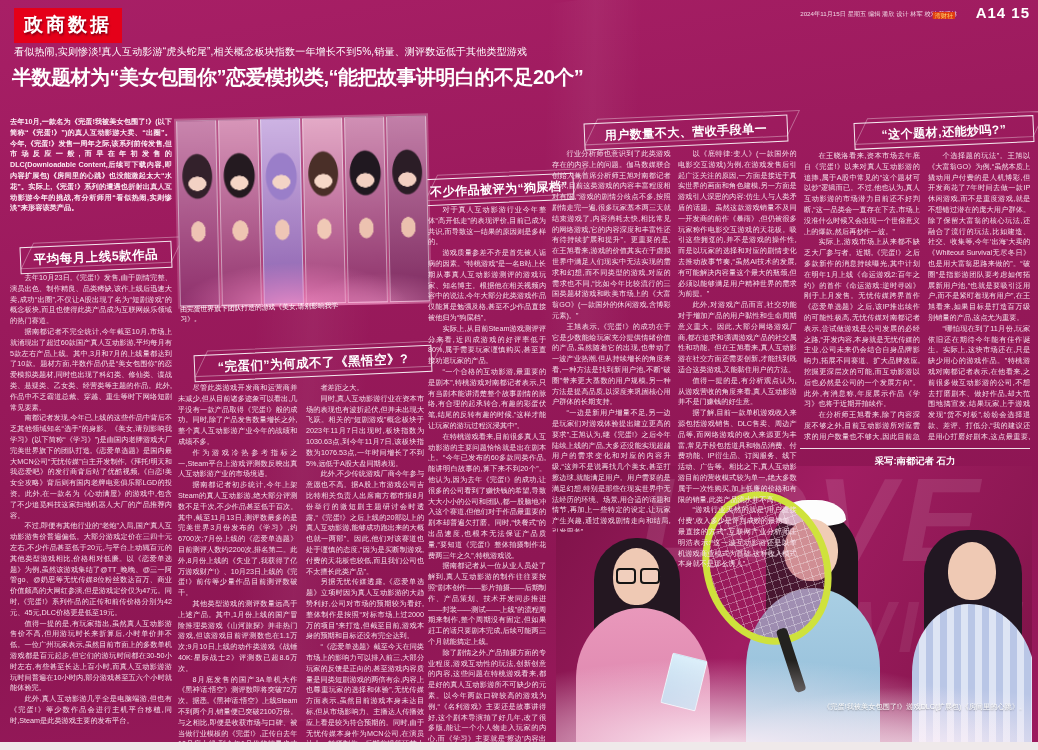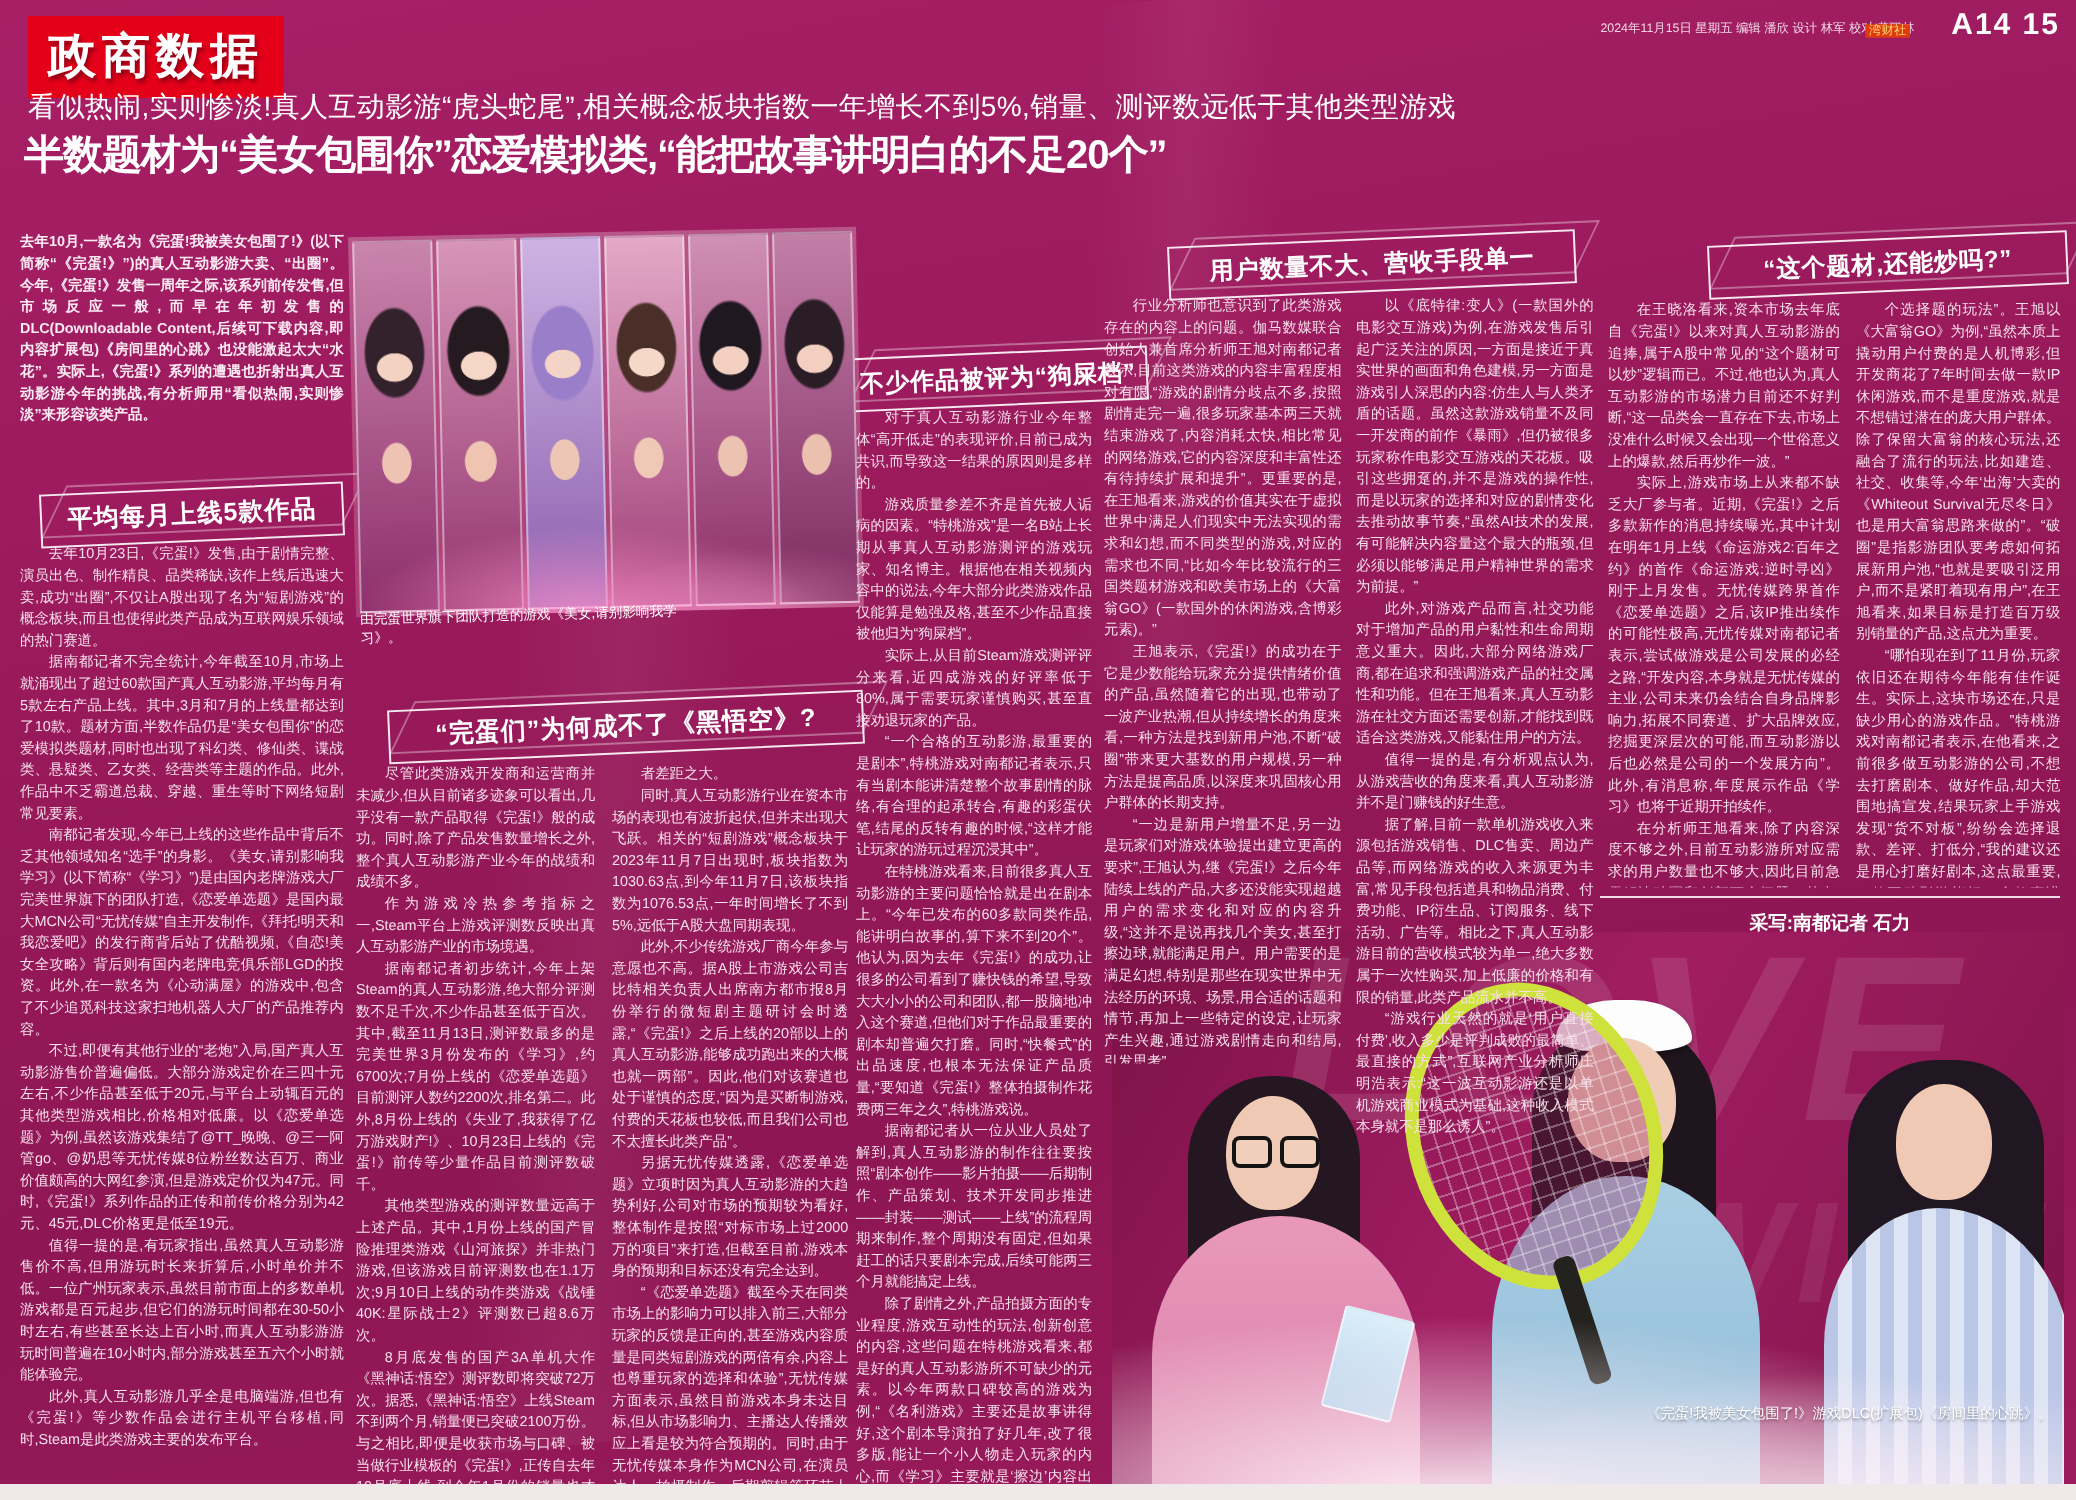--- a/index.html
+++ b/index.html
@@ -5,28 +5,28 @@
   html,body{margin:0;padding:0;background:#4a0a2c;}
   .page{position:relative;width:1038px;height:750px;overflow:hidden;
         background:linear-gradient(170deg,#a81f66 0%,#9a1a5c 35%,#8e1654 70%,#9c1b5e 100%);
         font-family:"Liberation Sans","DejaVu Sans",sans-serif;}
   .streak{position:absolute;pointer-events:none;background:linear-gradient(100deg,rgba(255,255,255,0) 40%,rgba(255,255,255,.05) 50%,rgba(255,255,255,0) 60%);}
   .st1{left:380px;top:0;width:420px;height:340px;transform:rotate(-8deg);}
   .st2{left:40px;top:300px;width:520px;height:420px;transform:rotate(-6deg);}
 
   
   .masthead{position:absolute;left:14px;top:8px;background:#e50019;color:#fff;
-            font-size:24px;font-weight:800;letter-spacing:3px;padding:4px 10px 5px;
+            font-size:19px;font-weight:800;letter-spacing:3px;padding:4px 10px 5px;
             text-shadow:1px 2px 2px rgba(70,0,20,.55);}
   .dateline{position:absolute;right:8px;top:4px;display:flex;align-items:flex-end;gap:21px;color:#f0d6e4;}
   .datetext{font-size:10px;transform:scale(.62);transform-origin:100% 50%;white-space:nowrap;}
   .badge{background:#e03b10;color:#ffd76e;font-size:10px;line-height:11px;padding:0 3px;border-radius:1px;
          transform:scale(.62);transform-origin:100% 50%;margin-left:-60px;white-space:nowrap;}
   .pageno{font-size:15px;font-weight:800;color:#fff;letter-spacing:1px;}
-  .deck{position:absolute;left:14px;top:45px;width:1010px;color:#fff;font-size:14px;font-weight:500;letter-spacing:.2px;}
+  .deck{position:absolute;left:14px;top:45px;width:1010px;color:#fff;font-size:10px;font-weight:500;letter-spacing:.2px;}
   .headline{position:absolute;left:12px;top:64px;width:1022px;color:#fff;font-size:20px;font-weight:800;letter-spacing:-.5px;white-space:nowrap;}
 
   
   .shead{position:absolute;color:#fff;font-weight:700;font-size:12.5px;text-align:center;
          border:1px solid rgba(255,255,255,.9);padding:4px 4px;transform:rotate(-2.5deg);letter-spacing:.5px;}
   .shead::after{content:'';position:absolute;left:6px;right:-7px;top:-5px;bottom:4px;
          border:1px solid rgba(255,255,255,.35);transform:skewX(-28deg);pointer-events:none;}
   .h1{left:20px;top:244px;width:142px;}
   .h2{left:194px;top:350px;width:228px;}
   .h3{left:424px;top:176px;width:140px;font-size:12px;}

